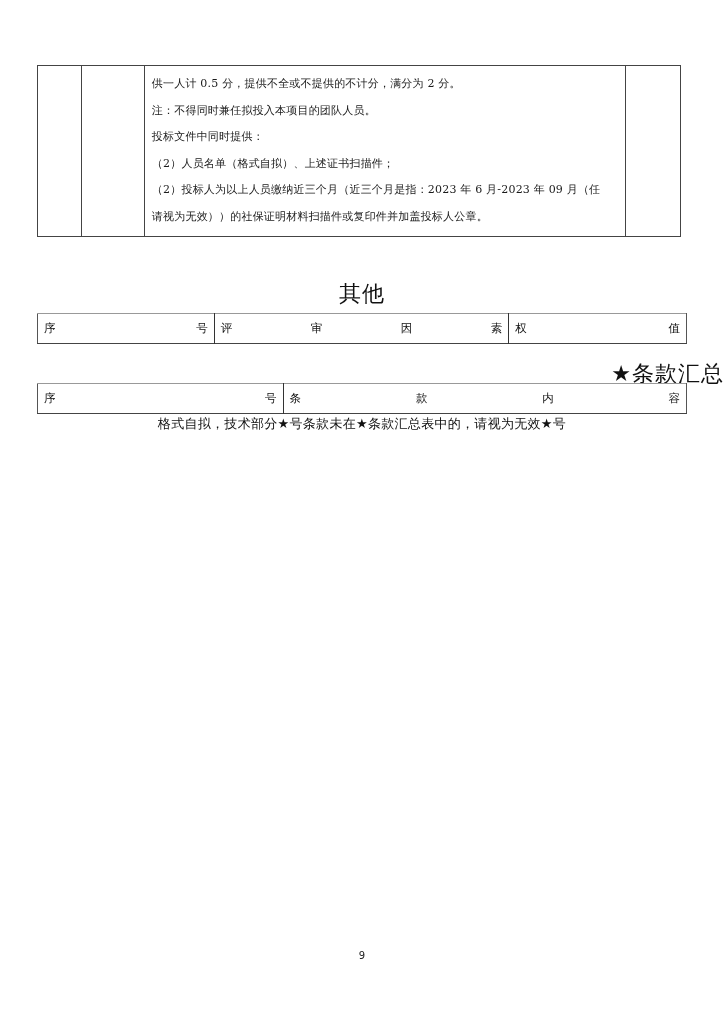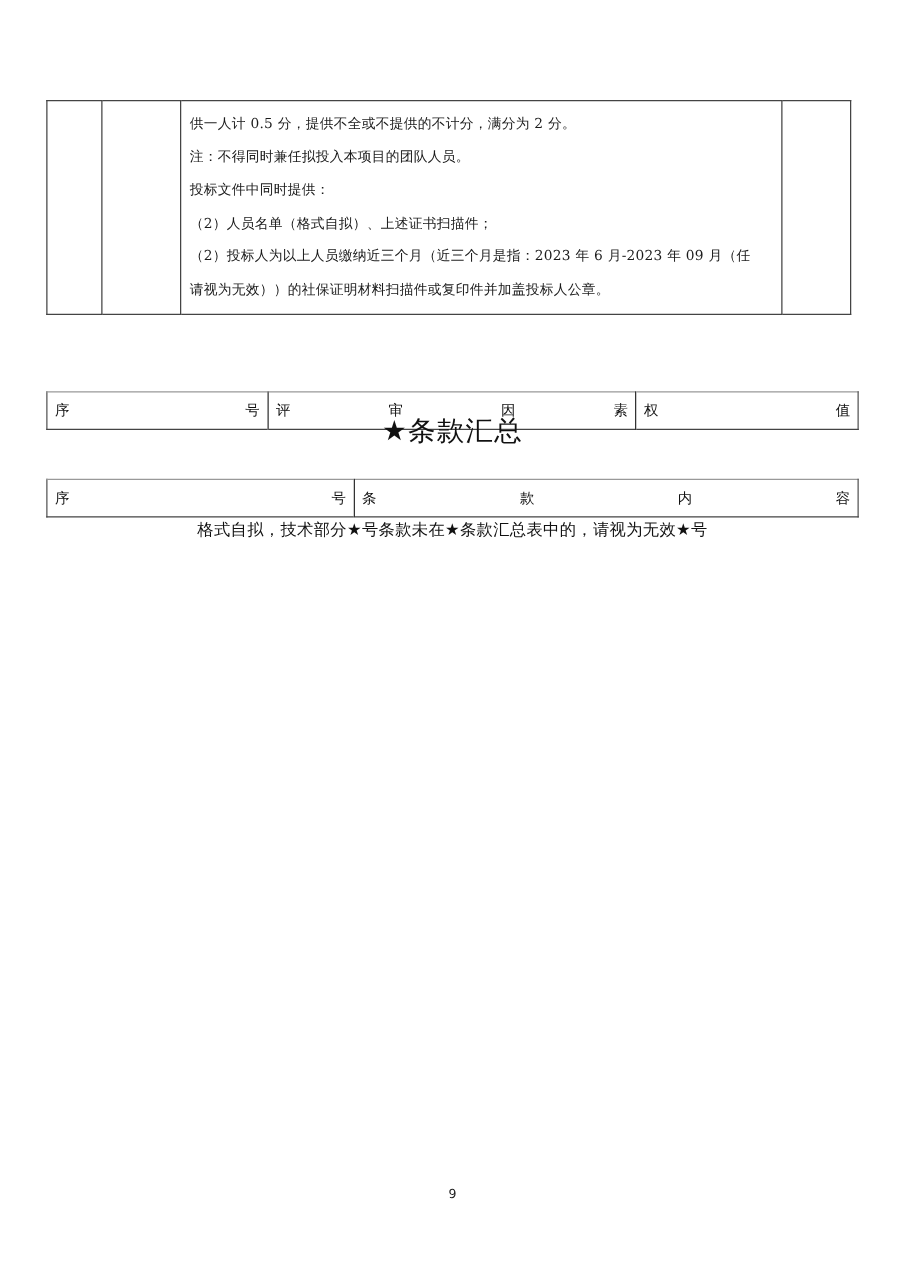--- a/index.html
+++ b/index.html
@@ -23,21 +23,20 @@
     
     .cont-table {
       position: absolute;
       left: 37px;
       top: 65px;
       width: 644px;
       height: 172px;
       border: 1px solid #222;
       border-collapse: collapse;
       box-sizing: border-box;
-      margin-top: 15px;
     }
     .cont-table td {
       border: 1px solid #444;
       vertical-align: top;
       padding: 0;
     }
     .cont-table .col1 { width: 43px; }
     .cont-table .col2 { width: 63px; }
     .cont-table .col3 { width: 480px; }
     .cont-table .col4 { width: 55px; }
@@ -59,21 +58,21 @@
       left: 0;
       width: 724px;
       text-align: center;
       font-size: 22px;
       font-family: "DejaVu Sans", "Liberation Sans", sans-serif;
       font-weight: normal;
       letter-spacing: 1px;
       color: #111;
     }
     #title-other { top: 279px; }
-    #title-star  { top: 330px; }
+    #title-star  { top: 359px; text-align: right; }
 
     
     .hdr-table {
       position: absolute;
       left: 37px;
       width: 650px;
       height: 30px;
       border-collapse: collapse;
       box-sizing: border-box;
       border-top: 1px solid #999;
@@ -144,20 +143,21 @@
           <p>（2）人员名单（格式自拟）、上述证书扫描件；</p>
           <p>（2）投标人为以上人员缴纳近三个月（近三个月是指：2023 年 6 月-2023 年 09 月（任</p>
           <p>请视为无效））的社保证明材料扫描件或复印件并加盖投标人公章。</p>
         </div>
       </td>
       <td class="col4"></td>
     </tr>
   </tbody>
     </table>
 
+  <div class="section-title" id="title-other">其他</div>
   <table class="hdr-table" id="table-other">
     <tbody>
         <tr>
       <td class="c1">
         <div class="dist">
           <span>序</span>
           <span>号</span>
         </div>
       </td>
       <td class="c2">

